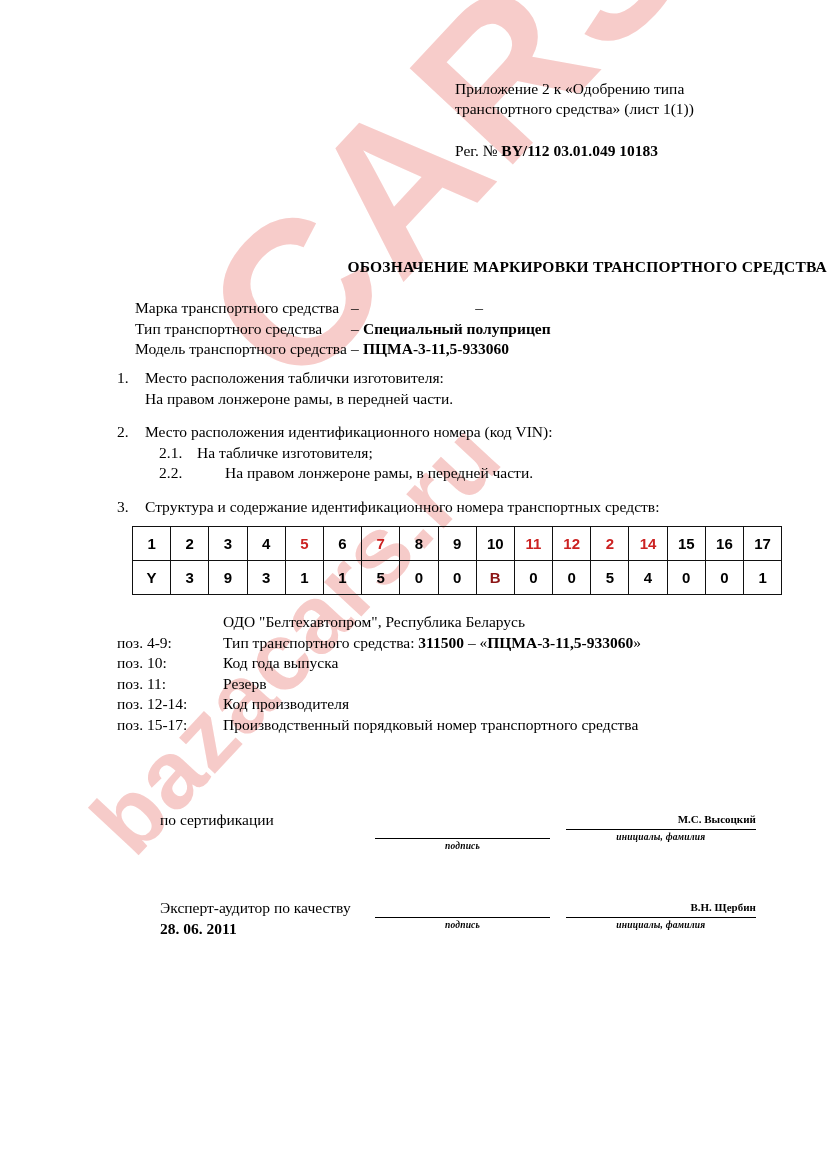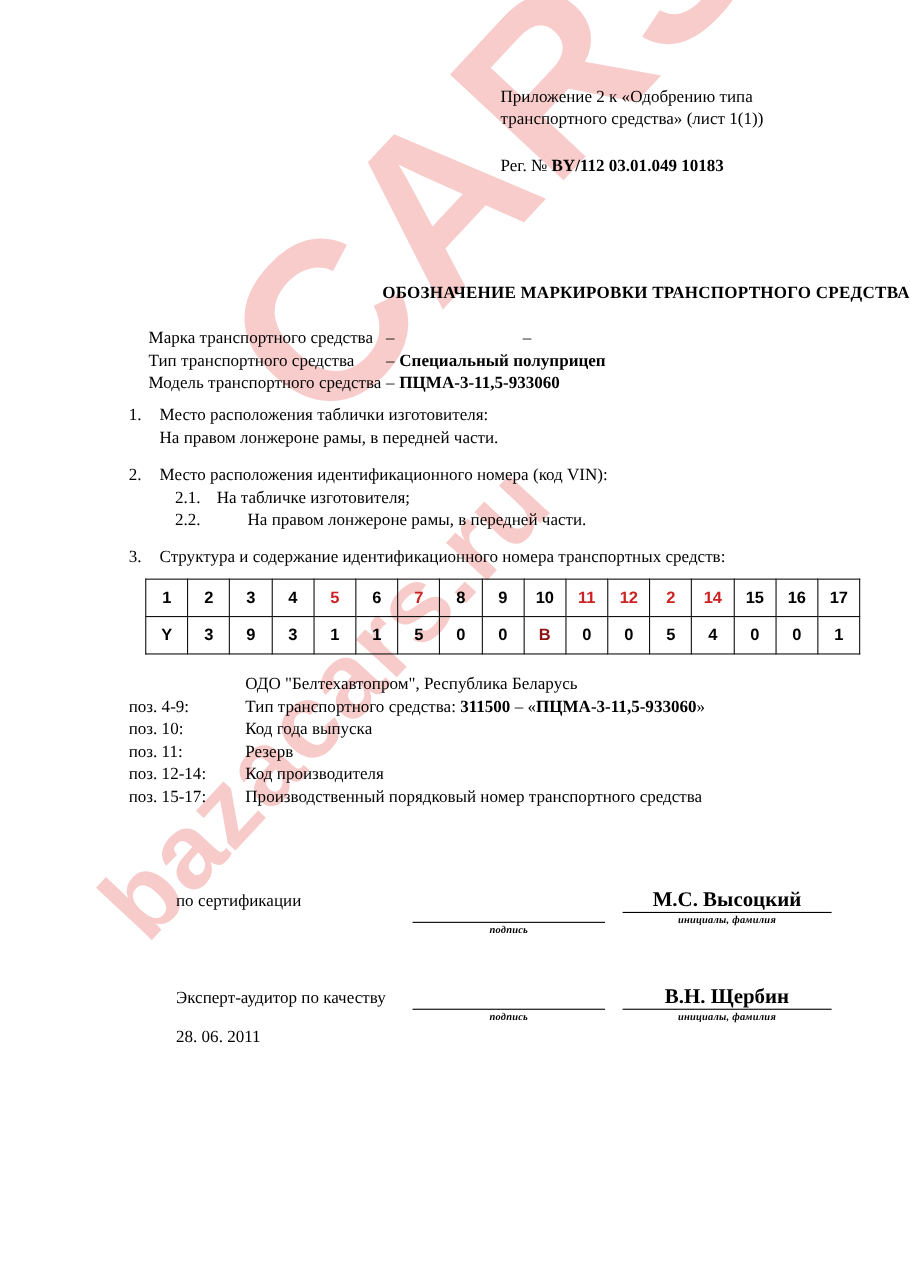--- a/index.html
+++ b/index.html
@@ -209,32 +209,32 @@
   }
   .sig-slot .caption {
     font-style: italic;
     font-size: 9.5px;
     text-align: center;
     font-weight: bold;
     margin-top: 2px;
     letter-spacing: .2px;
   }
   .sig-slot .name {
-    text-align: center;
-    font-weight: bold;
-    font-size: 19px;
+    text-align: right;
+    font-weight: bold;
+    font-size: 11px;
     line-height: 18px;
   }
   .slot-sign { width: 175px; margin-right: 12px; }
   .slot-name { width: 190px; }
   .slot-sign .rule { margin-top: 27px; }
   .sig-date {
-    font-weight: normal;
-    font-size: 15.5px;
-    margin-top: 15px;
+    font-weight: bold;
+    font-size: 15.5px;
+    margin-top: 1px;
   }
 </style>
 </head>
 <body>
 
 <div class="page">
 
   <div class="watermark-layer">
     <div class="wm-cars">CARS</div>
     <div class="wm-url">bazacars.ru</div>

